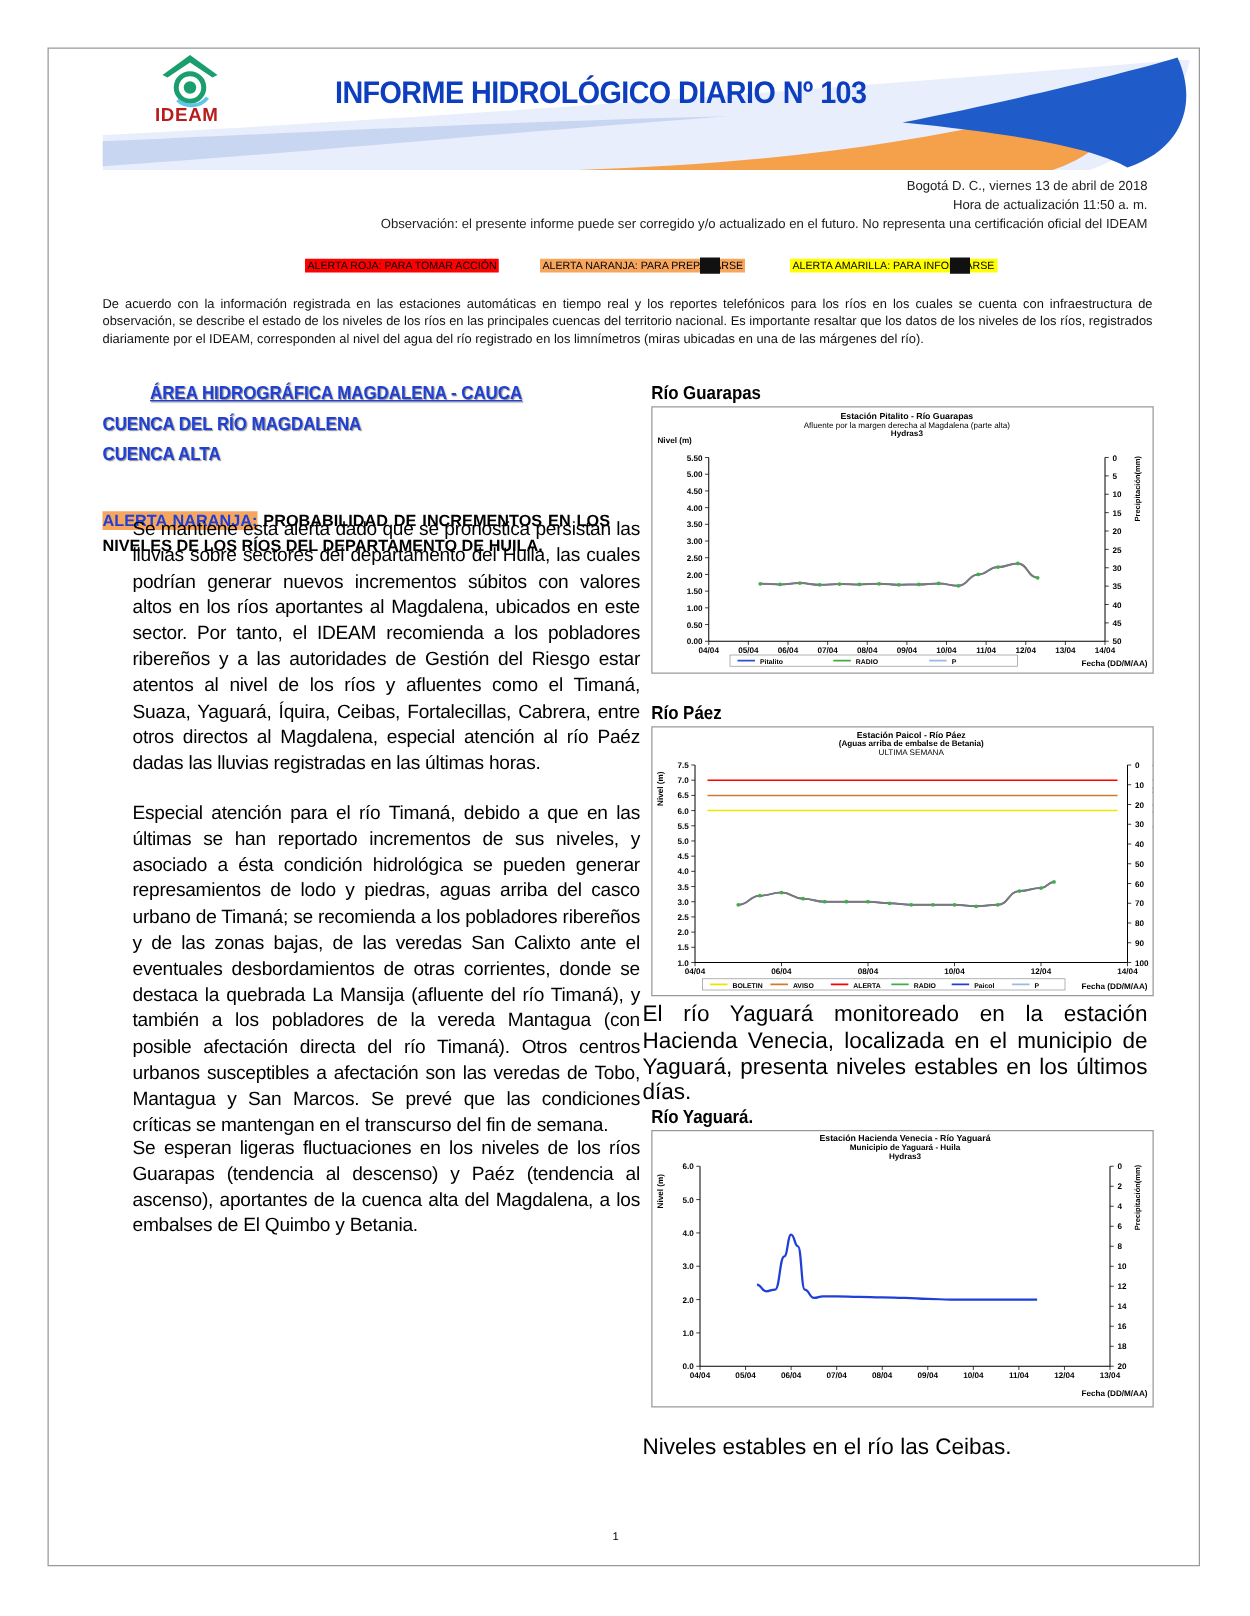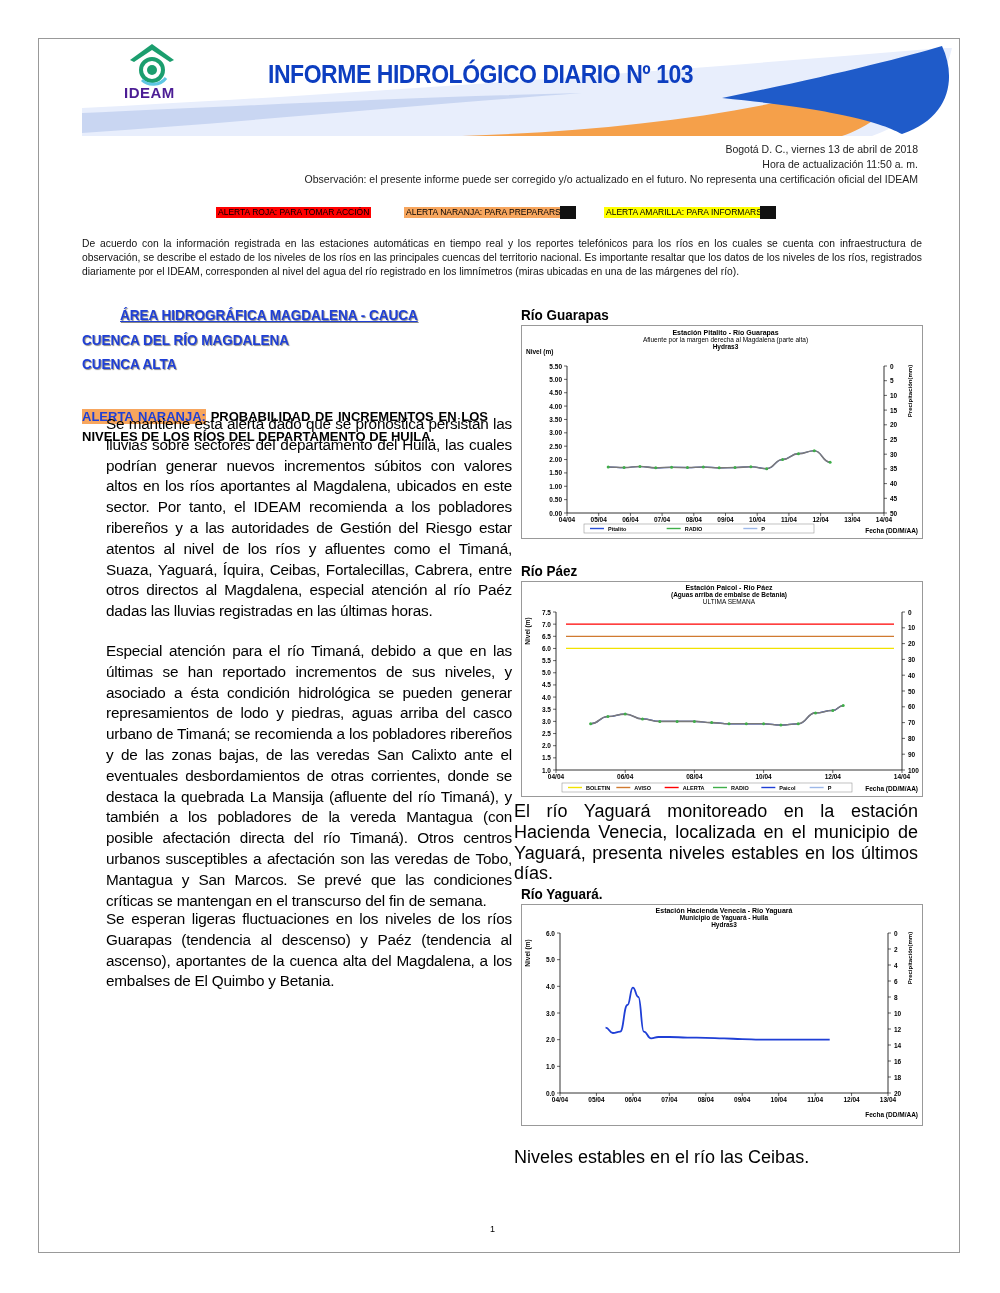--- a/index.html
+++ b/index.html
@@ -1,23 +1,23 @@
 <!DOCTYPE html>
 <html><head>
 <meta charset="utf-8">
 <style>
   html,body{margin:0;padding:0;background:#fff;}
   body{width:1000px;height:1293px;position:relative;font-family:"Liberation Sans",sans-serif;color:#000;overflow:hidden;}
   .page{position:absolute;left:38px;top:38px;width:922px;height:1215px;border:1px solid #999;box-sizing:border-box;}
   .header{position:absolute;left:82px;top:38px;width:870px;height:98px;}
   .logo{position:absolute;left:112px;top:40px;width:80px;height:62px;}
-  .logo-text{position:absolute;left:124px;top:84px;font-size:15px;font-weight:bold;color:#4c1d95;letter-spacing:0.5px;}
+  .logo-text{position:absolute;left:124px;top:84px;font-size:15px;font-weight:bold;color:#b91c1c;letter-spacing:0.5px;}
   .title{position:absolute;left:268px;top:60px;font-size:25px;font-weight:bold;color:#0d3ec0;letter-spacing:-0.5px;transform:scaleX(0.92);transform-origin:left;}
   .meta{position:absolute;right:82px;font-size:10.5px;text-align:left;color:#222;}
-  .alerts{position:absolute;top:207px;font-size:8.5px;height:11px;line-height:11px;padding:0 2px;white-space:nowrap;}
+  .alerts{position:absolute;top:207px;font-size:8.5px;height:11px;line-height:11px;padding:0 2px;white-space:nowrap;margin-left:28px;}
   .intro{position:absolute;left:82px;top:237px;width:840px;font-size:10.3px;line-height:14px;text-align:justify;color:#111;}
   .h-area{position:absolute;left:120px;top:306px;font-size:15px;font-weight:bold;color:#1f3fd6;text-decoration:underline;text-shadow:1px 1px 1px #888;transform:scaleX(0.9);transform-origin:left;white-space:nowrap;}
   .h-sub{position:absolute;left:82px;font-size:15px;font-weight:bold;color:#1f3fd6;text-shadow:1px 1px 1px #888;transform:scaleX(0.9);transform-origin:left;white-space:nowrap;}
   .alert-line{position:absolute;left:82px;top:377px;width:406px;font-size:13px;font-weight:bold;line-height:20px;text-align:justify;margin-top:30px;}
   .alert-line .lbl{background:#f7a65e;color:#1f3fd6;}
   .body-txt{position:absolute;left:82px;width:406px;font-size:15.3px;line-height:20.8px;text-align:justify;letter-spacing:-0.2px;margin-left:24px;}
   .rtitle{position:absolute;left:521px;font-size:15px;font-weight:bold;transform:scaleX(0.9);transform-origin:left;}
   .chartbox{position:absolute;left:521px;width:402px;border:1px solid #999;box-sizing:border-box;background:#fff;}
   .rtxt{position:absolute;left:514px;width:404px;font-size:18px;line-height:20.8px;text-align:justify;}
   .pgnum{position:absolute;left:490px;top:1224px;font-size:9px;}

